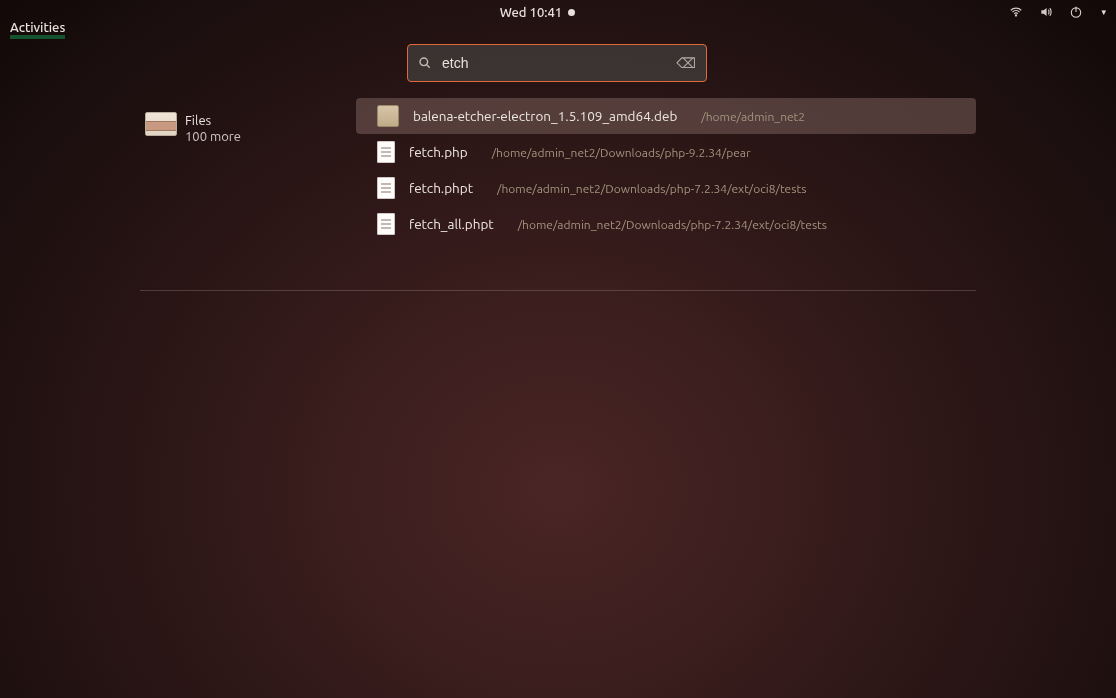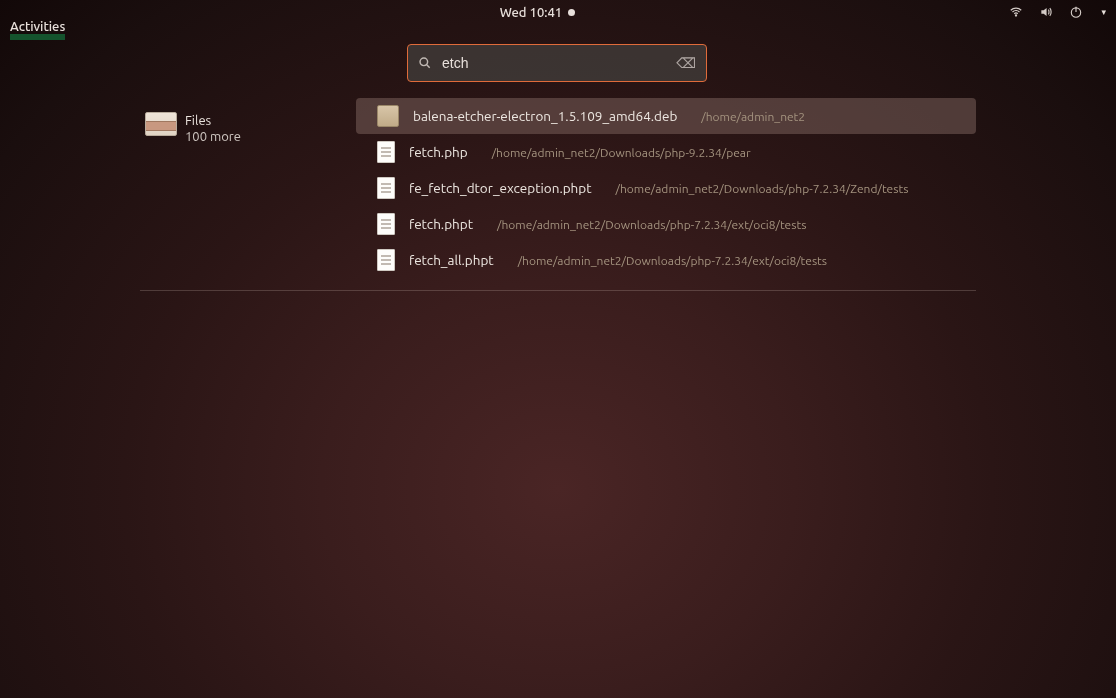--- a/index.html
+++ b/index.html
@@ -22,21 +22,21 @@
       align-items: center;
       justify-content: space-between;
       height: 24px;
       padding: 0 10px;
       font-size: 13px;
       font-weight: 500;
       color: #e8e0db;
     }
     .top-left { display: flex; align-items: center; }
     .activities {
-      border-bottom: 6px solid #14532d;
+      border-bottom: 4px solid #14532d;
       padding-bottom: 1px;
       cursor: pointer;
       margin-top: 35px;
     }
     .top-center {
       display: flex;
       align-items: center;
       gap: 6px;
     }
     .rec-dot {
@@ -244,25 +244,20 @@
       <span class="fname">balena-etcher-electron_1.5.109_amd64.deb</span>
       <span class="fpath">/home/admin_net2</span>
     </div>
     <div class="row">
       <div class="file-icon"></div>
       <span class="fname">fetch.php</span>
       <span class="fpath">/home/admin_net2/Downloads/php-9.2.34/pear</span>
     </div>
     <div class="row">
       <div class="file-icon"></div>
-      <span class="fname">fe_fetch_dtor_exception.phpt</span>
-      <span class="fpath">/home/admin_net2/Downloads/php-7.2.34/Zend/tests</span>
-    </div>
-    <div class="row">
-      <div class="file-icon"></div>
       <span class="fname">fetch.phpt</span>
       <span class="fpath">/home/admin_net2/Downloads/php-7.2.34/ext/oci8/tests</span>
     </div>
     <div class="row">
       <div class="file-icon"></div>
       <span class="fname">fetch_all.phpt</span>
       <span class="fpath">/home/admin_net2/Downloads/php-7.2.34/ext/oci8/tests</span>
     </div>
   </div>
 

